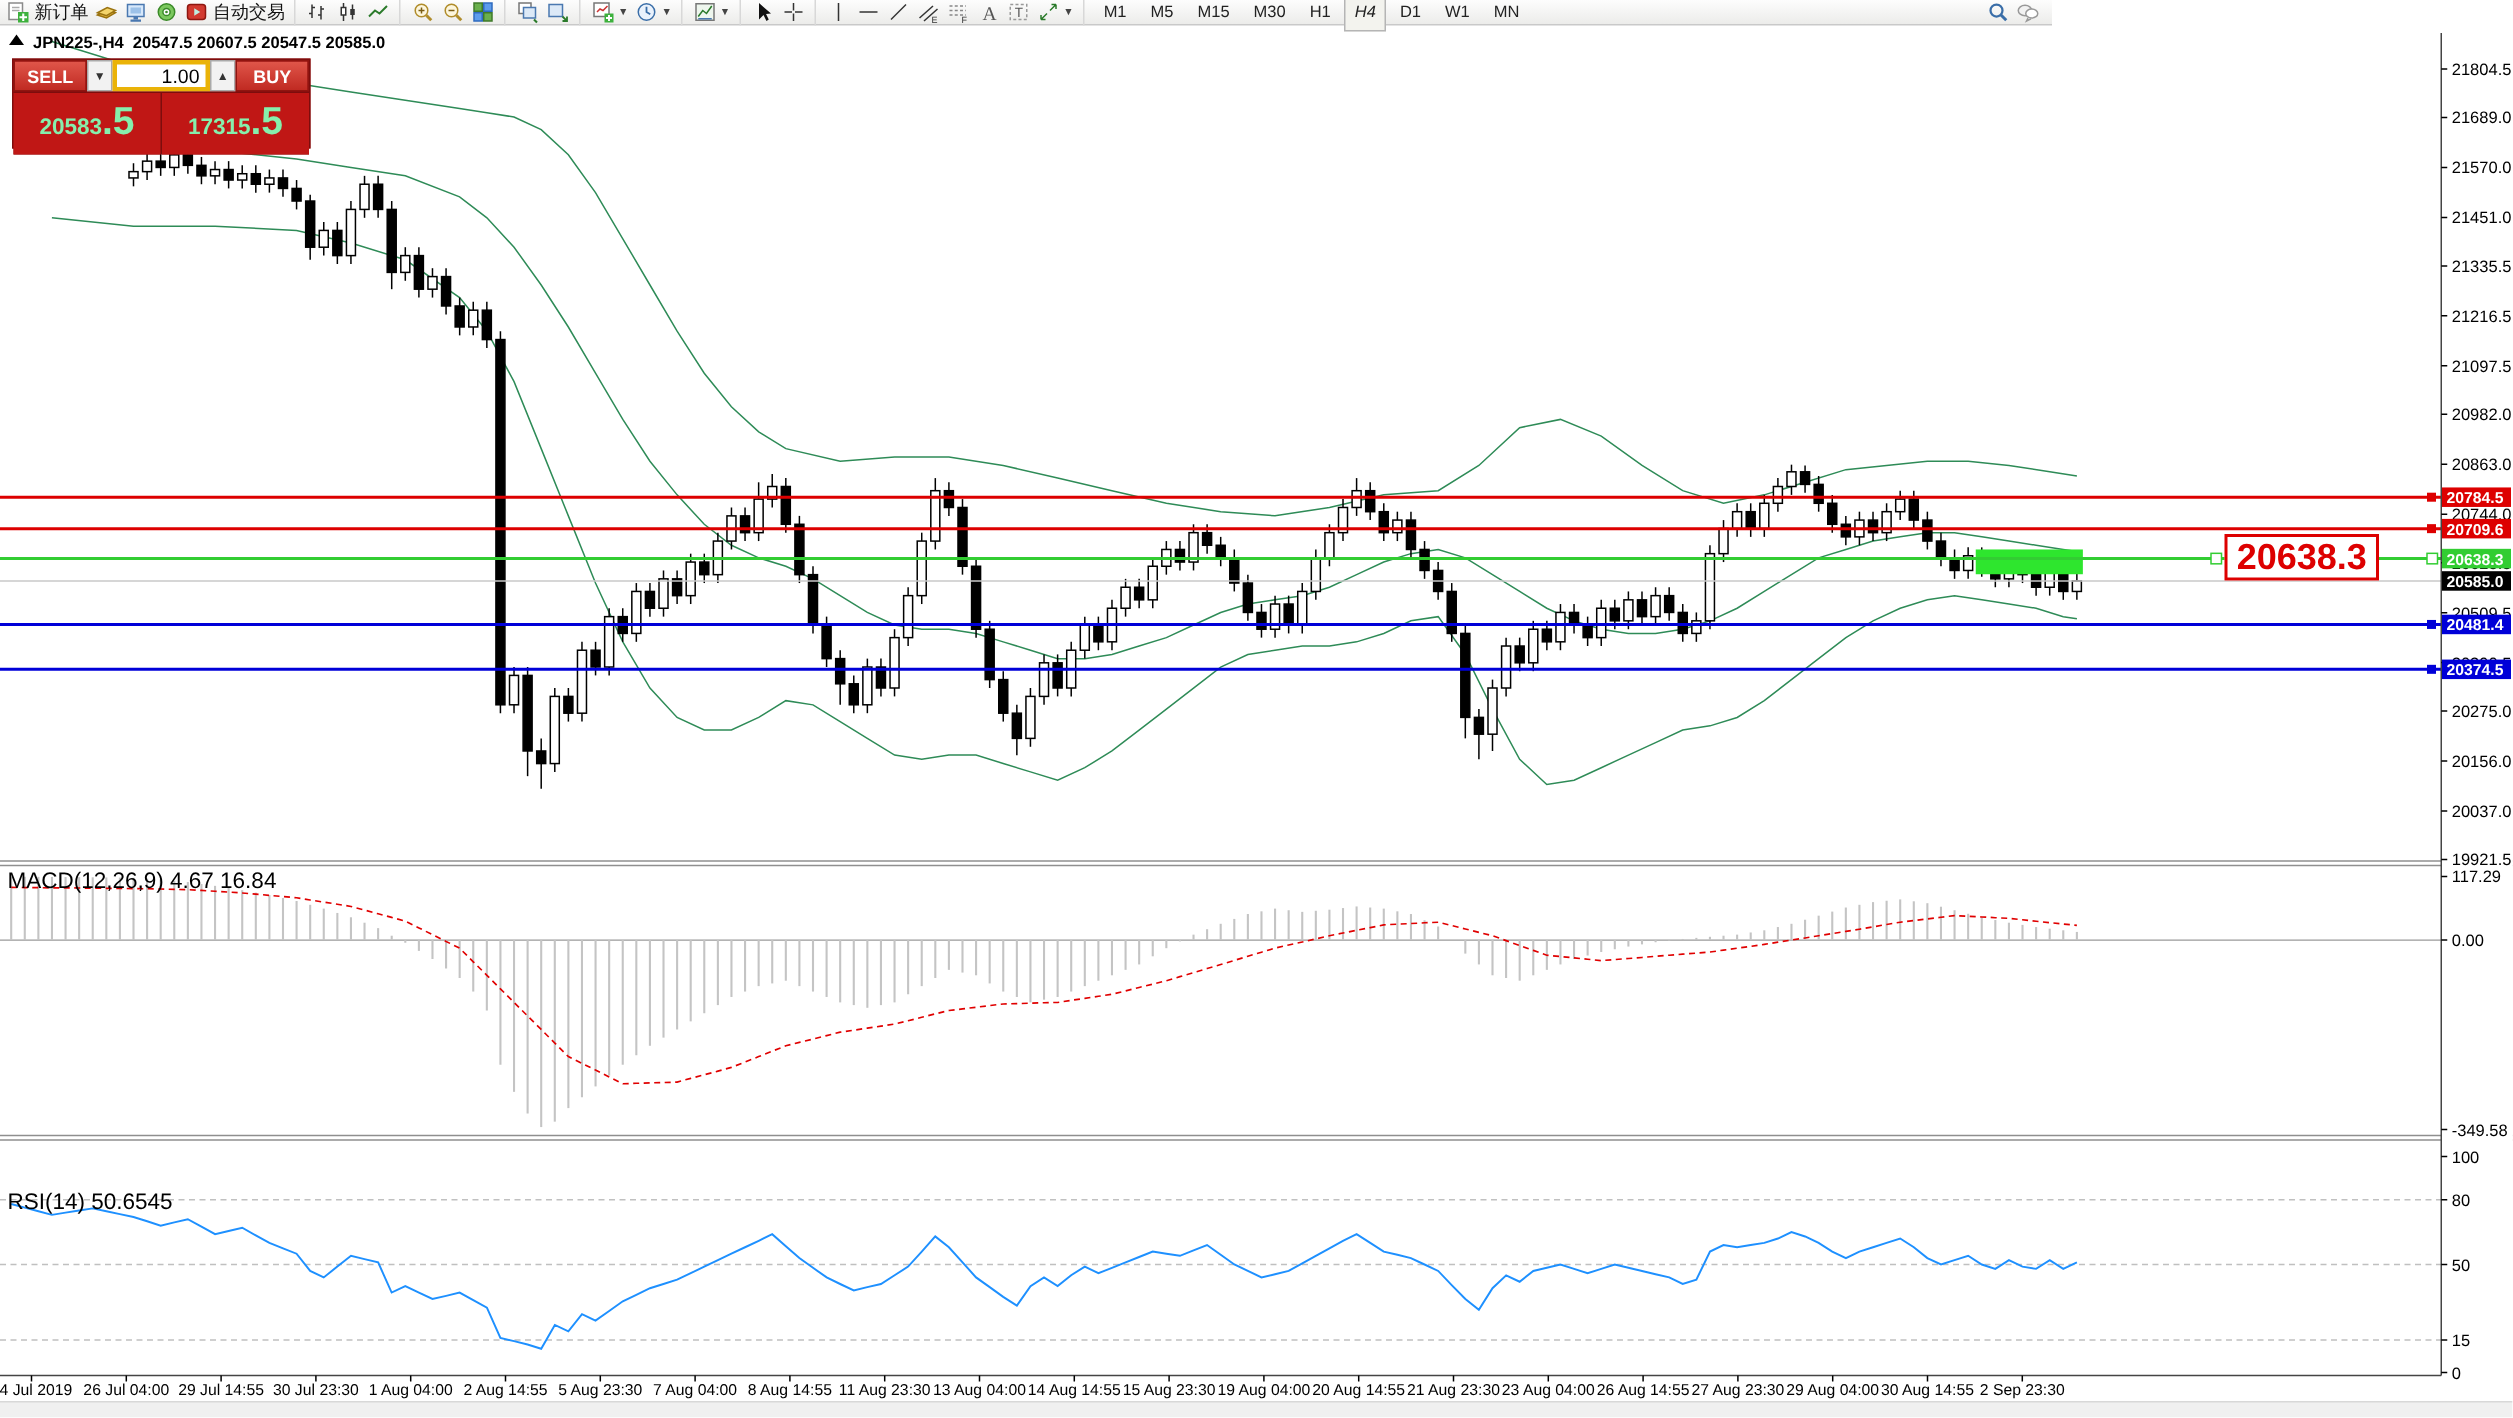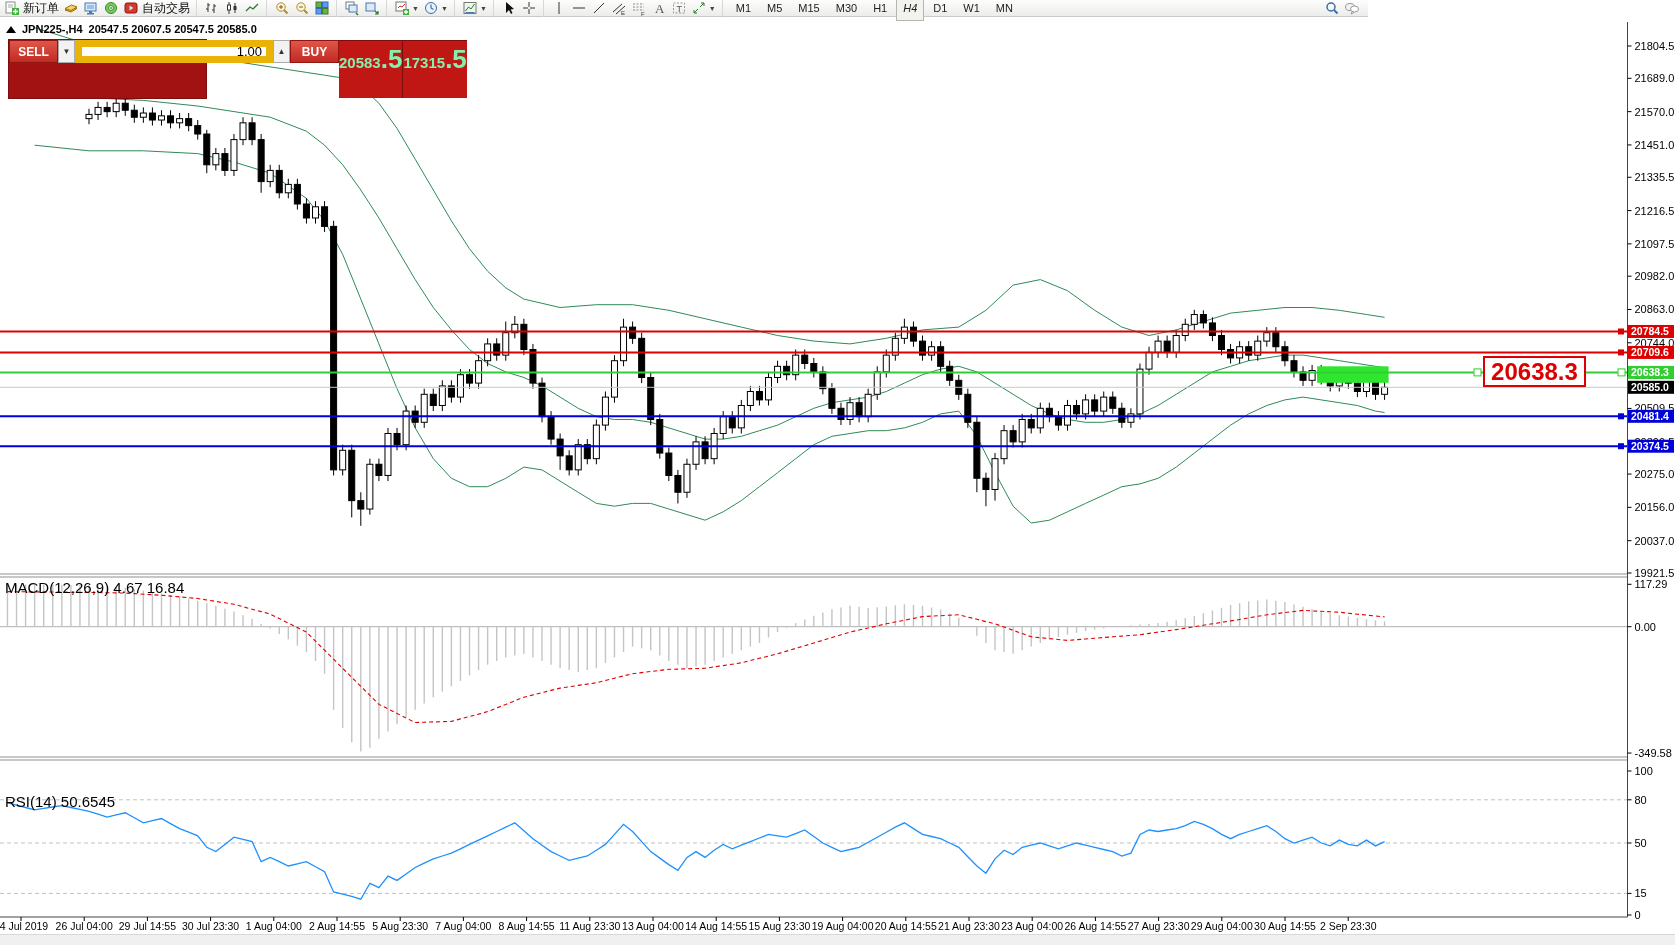--- a/index.html
+++ b/index.html
@@ -17,32 +17,32 @@
   .tbtn .lbl{font-size:12px;color:#111;margin-left:3px;white-space:nowrap;}
   .tbtn .dd{font-size:7px;color:#444;margin-left:2px;}
   .tf-group{margin-left:10px;}
   .tfbtn{font-size:11px;color:#222;padding:6px 6px;margin:12px 1px;border:1px solid transparent;}
   .tfbtn.active{background:#f3f3ee;border:1px solid #b5b5b5;font-style:italic;}
   .tb-right{margin-left:auto;display:flex;align-items:center;padding-right:6px;}
 
   
   #chart-svg{position:absolute;left:0;top:0;}
   .ohlc-header{position:absolute;left:6px;top:23px;font-size:11px;font-weight:bold;color:#000;
-    display:flex;align-items:center;gap:6px;}
+    display:flex;gap:6px;}
   .tri{width:0;height:0;border-left:5px solid transparent;border-right:5px solid transparent;
     border-bottom:7px solid #000;display:inline-block;}
 
   .trade{position:absolute;left:8px;top:39px;width:199px;height:60px;background:#a31212;
-    border:1px solid #7d0d0d;box-sizing:border-box;display:flex;flex-direction:row;}
+    border:1px solid #7d0d0d;box-sizing:border-box;display:flex;flex-direction:column;}
   .trow1{height:23px;display:flex;}
   .sellbtn,.buybtn{width:49px;background:linear-gradient(#e0564a,#c02a22);color:#fff;font-size:12px;
     font-weight:bold;display:flex;align-items:center;justify-content:center;border:1px solid #901510;box-sizing:border-box;}
   .spin{width:17px;background:#f2f2f2;border:1px solid #aaa;box-sizing:border-box;color:#333;
     font-size:8px;display:flex;align-items:center;justify-content:center;}
-  .vol{flex:1;min-width:0;border:7px solid #eab308;box-sizing:border-box;font-size:13px;text-align:right;
+  .vol{flex:1;min-width:0;border:3px solid #eab308;box-sizing:border-box;font-size:13px;text-align:right;
     padding:0 4px;font-family:"Liberation Sans",sans-serif;}
   .trow2{flex:1;display:flex;gap:1px;background:#7d0d0d;padding-top:1px;}
   .pricecell{flex:1;background:#c01715;color:#86efac;display:flex;align-items:baseline;justify-content:center;}
   .pm{font-size:15px;font-weight:bold;line-height:36px;}
   .pb{font-size:26px;font-weight:bold;line-height:36px;}
 
   .macd-label,.rsi-label{position:absolute;left:5px;font-size:15px;color:#000;}
   .macd-label{top:579px;}
   .rsi-label{top:793px;}
 

